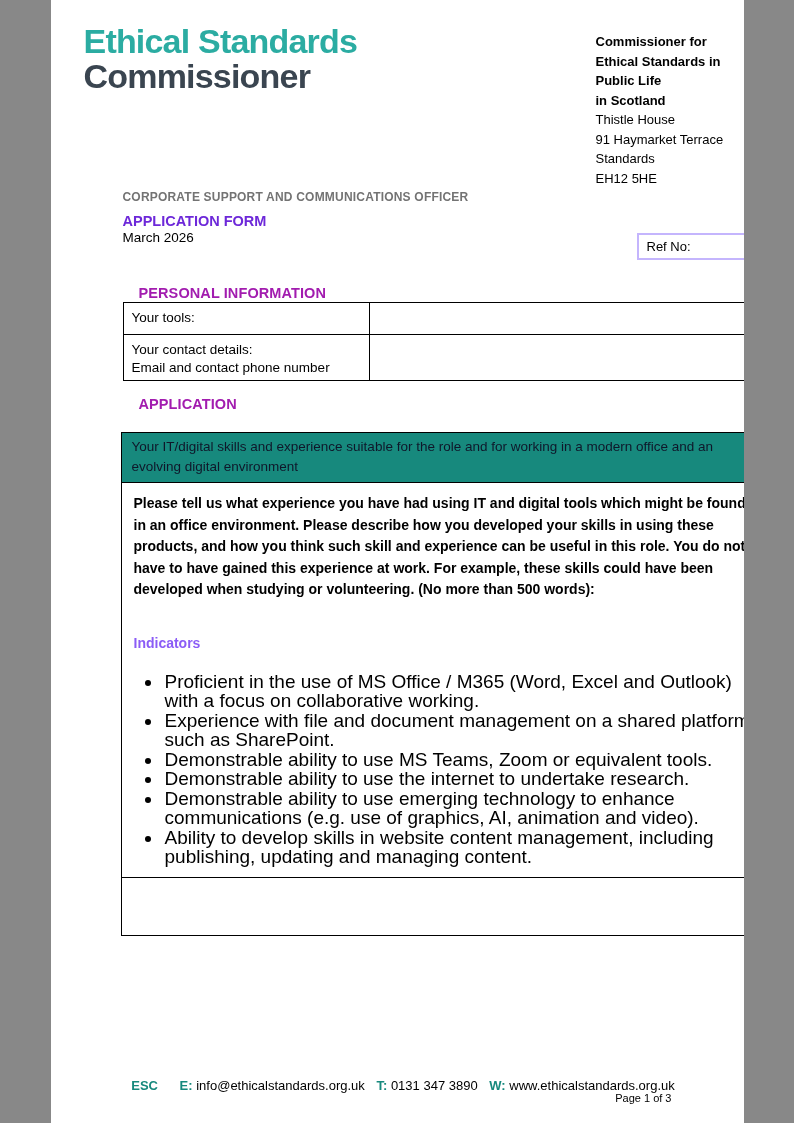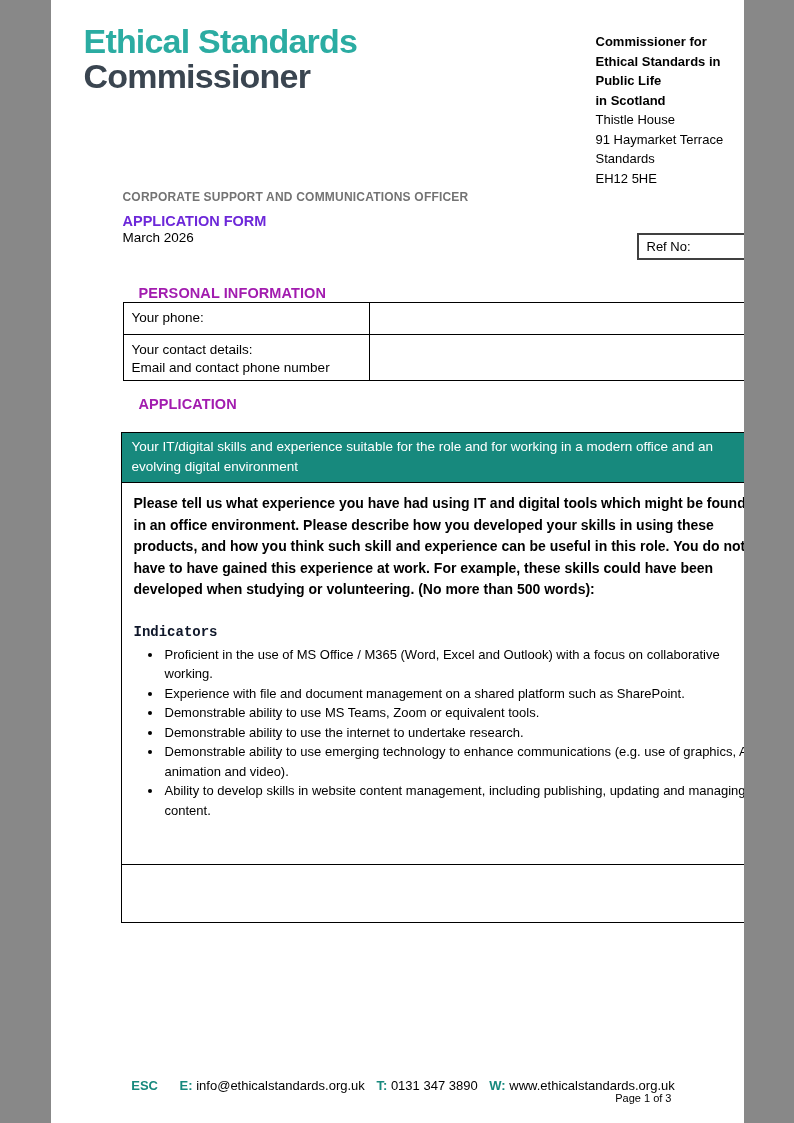--- a/index.html
+++ b/index.html
@@ -20,42 +20,42 @@
   .logo .l1 { color: #2BACA2; }
   .logo .l2 { color: #3A4550; }
 
   .address { position: absolute; left: 545px; top: 32px; font-size: 13px; line-height: 19.5px; }
   .address .b { font-weight: bold; }
 
   
   .doc-title { position: absolute; left: 72px; top: 190px; font-size: 12px; font-weight: bold; color: #737373; letter-spacing: 0.2px; }
   .doc-subtitle { position: absolute; left: 72px; top: 213px; font-size: 14.5px; font-weight: bold; color: #6d28d9; }
   .doc-date { position: absolute; left: 72px; top: 230px; font-size: 13.5px; }
-  .ref-box { position: absolute; left: 586px; top: 233px; width: 131px; height: 27px; border: 2px solid #404040; font-size: 13px; line-height: 23px; padding-left: 8px; }
+  .ref-box { position: absolute; left: 586px; top: 233px; width: 131px; height: 27px; border: 2px solid #c4b5fd; font-size: 13px; line-height: 23px; padding-left: 8px; }
 
   
   .sec-heading { position: absolute; left: 88px; font-size: 14.5px; font-weight: bold; color: #a21caf; letter-spacing: 0.1px; }
   .h-personal { top: 285px; }
   .h-application { top: 396px; }
 
   
   .ptable { position: absolute; left: 72px; top: 302px; width: 650px; border-collapse: collapse; font-size: 13.5px; }
   .ptable td { border: 1.5px solid #000; vertical-align: top; padding: 6px 8px 4px 8px; line-height: 17.5px; }
   .ptable td.lbl { width: 246px; }
   .ptable tr.r1 td { height: 32px; }
   .ptable tr.r2 td { height: 43px; }
 
   
   .qtable { position: absolute; left: 70px; top: 432px; width: 652px; border-collapse: collapse; }
   .qtable td { border: 1.5px solid #000; vertical-align: top; }
-  .q-header { background: #17897D; color: #ffffff; font-size: 13.5px; line-height: 19.5px; padding: 4px 10px 6px 10px; font-weight: normal; }
+  .q-header { background: #17897D; color: #0f172a; font-size: 13.5px; line-height: 19.5px; padding: 4px 10px 6px 10px; font-weight: normal; }
   .q-body { height: 382px; padding: 10px 12px; }
   .q-prompt { font-size: 14px; font-weight: bold; line-height: 21.5px; }
-  .q-indicators-h { margin-top: 23px; font-size: 14px; font-weight: bold; color: #0f172a; font-family: Liberation Mono, monospace; }
-  .q-list { margin-top: 5px; padding-left: 29px; font-size: 13px; line-height: 19.5px; list-style-type: disc; }
+  .q-indicators-h { margin-top: 34px; font-size: 14px; font-weight: bold; color: #8b5cf6; }
+  .q-list { margin-top: 21px; padding-left: 29px; font-size: 19px; line-height: 19.5px; list-style-type: disc; }
   .q-list li { padding-left: 2px; margin: 0; }
   .q-answer { height: 58px; }
 
   
   .footer-line { position: absolute; left: 0; top: 1078px; width: 100%; text-align: center; font-size: 13px; }
   .footer-line .t { color: #17897D; font-weight: bold; }
   .footer-line .brand { margin-right: 10px; margin-left: 12px; }
   .footer-line .seg { margin-left: 8px; }
   .page-num { position: absolute; right: 72px; top: 1092px; font-size: 11px; }
 </style>
@@ -84,21 +84,21 @@
   <div class="doc-date">March 2026</div>
   <div class="ref-box">
     <span>Ref No:</span>
     <span></span>
   </div>
 
   <div class="sec-heading h-personal">PERSONAL INFORMATION</div>
   <table class="ptable">
     <tbody>
         <tr class="r1">
-      <td class="lbl">Your phone:</td>
+      <td class="lbl">Your tools:</td>
       <td></td>
     </tr>
     <tr class="r2">
       <td class="lbl">
         <div>Your contact details:</div>
         <div>Email and contact phone number</div>
       </td>
       <td></td>
     </tr>
   </tbody>

